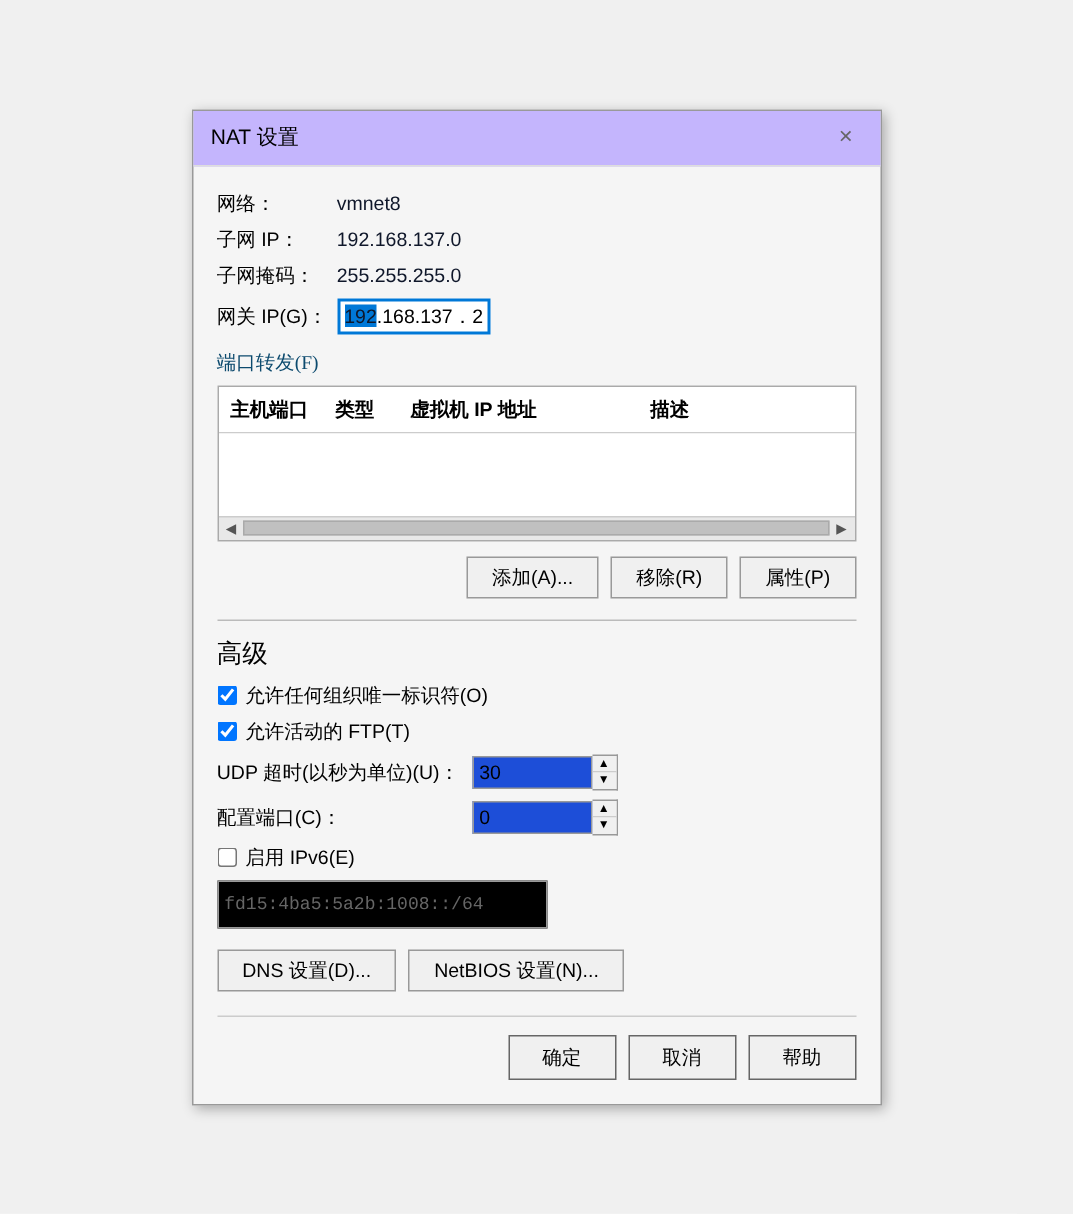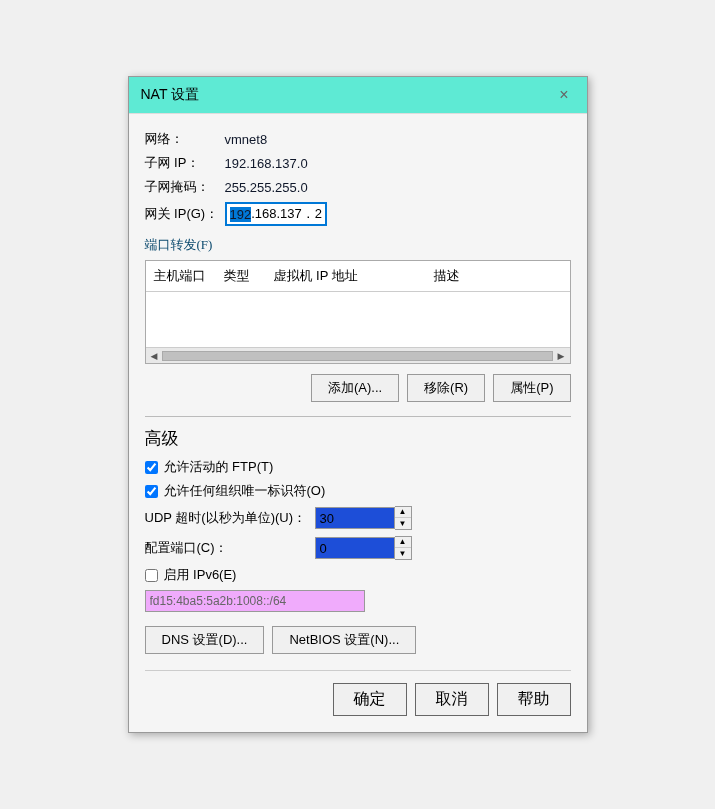--- a/index.html
+++ b/index.html
@@ -19,21 +19,21 @@
     }
 
     .dialog {
       width: 460px;
       background: #f5f5f5;
       border: 1px solid #999;
       box-shadow: 2px 2px 8px rgba(0,0,0,0.3);
     }
 
     .title-bar {
-      background: #5eead4;
+      background: #c4b5fd;
       border-bottom: 1px solid #ddd;
       padding: 8px 12px;
       display: flex;
       align-items: center;
       justify-content: space-between;
     }
 
     .title-bar-title {
       font-size: 14px;
       font-weight: normal;
@@ -149,43 +149,44 @@
       border-bottom: 1px solid #ccc;
       line-height: 1;
     }
 
     .spinner-btn:last-child {
       border-bottom: none;
     }
 
     .ipv6-input {
       border: 1px solid #999;
-      background: #f0abfc;
+      background: #000000;
       color: #666;
       padding: 2px 4px;
       width: 220px;
       font-size: 12px;
-      height: 22px;
+      height: 32px;
+      font-family: Liberation Mono, monospace;
     }
 
     .bottom-btn-row {
       display: flex;
       justify-content: flex-end;
       gap: 8px;
       margin-top: 16px;
       padding-top: 12px;
       border-top: 1px solid #ccc;
     }
 
     .bottom-btn-primary {
       padding: 5px 20px;
       background: #f0f0f0;
       border: 1px solid #666;
       cursor: pointer;
-      font-size: 16px;
+      font-size: 13px;
       min-width: 72px;
     }
 
     .gateway-field {
       display: inline-flex;
       align-items: center;
       border: 2px solid #0078d7;
       background: #fff;
       padding: 1px 3px;
       font-size: 13px;
@@ -211,20 +212,21 @@
       border: 1px solid #aaa;
       background: #fff;
       width: 100%;
     }
 
     .table-cols-header {
       display: grid;
       grid-template-columns: 70px 50px 160px 1fr;
       border-bottom: 1px solid #ccc;
       padding: 4px 2px;
+      font-weight: bold;
     }
 
     .col-header {
       padding: 2px 6px;
       color: #000;
     }
 
     .table-empty-body {
       height: 55px;
       background: #fff;
@@ -310,27 +312,27 @@
       <button class="btn">添加(A)...</button>
       <button class="btn">移除(R)</button>
       <button class="btn">属性(P)</button>
     </div>
 
     <hr class="divider">
 
     <div class="section-title">高级</div>
 
     <div class="checkbox-row">
+      <input type="checkbox" id="org-cb" checked="" style="">
+      <label for="org-cb">允许任何组织唯一标识符(O)</label>
+    </div>
+
+    <div class="checkbox-row">
       <input type="checkbox" id="ftp-cb" checked="" style="">
       <label for="ftp-cb">允许活动的 FTP(T)</label>
-    </div>
-
-    <div class="checkbox-row">
-      <input type="checkbox" id="org-cb" checked="" style="">
-      <label for="org-cb">允许任何组织唯一标识符(O)</label>
     </div>
 
     <div class="form-group-inline">
       <span class="label-col">UDP 超时(以秒为单位)(U)：</span>
       <div class="input-with-spinner">
         <input type="text" class="spinner-input" value="30" style="">
         <div class="spinner-buttons">
           <button class="spinner-btn">▲</button>
           <button class="spinner-btn">▼</button>
         </div>

